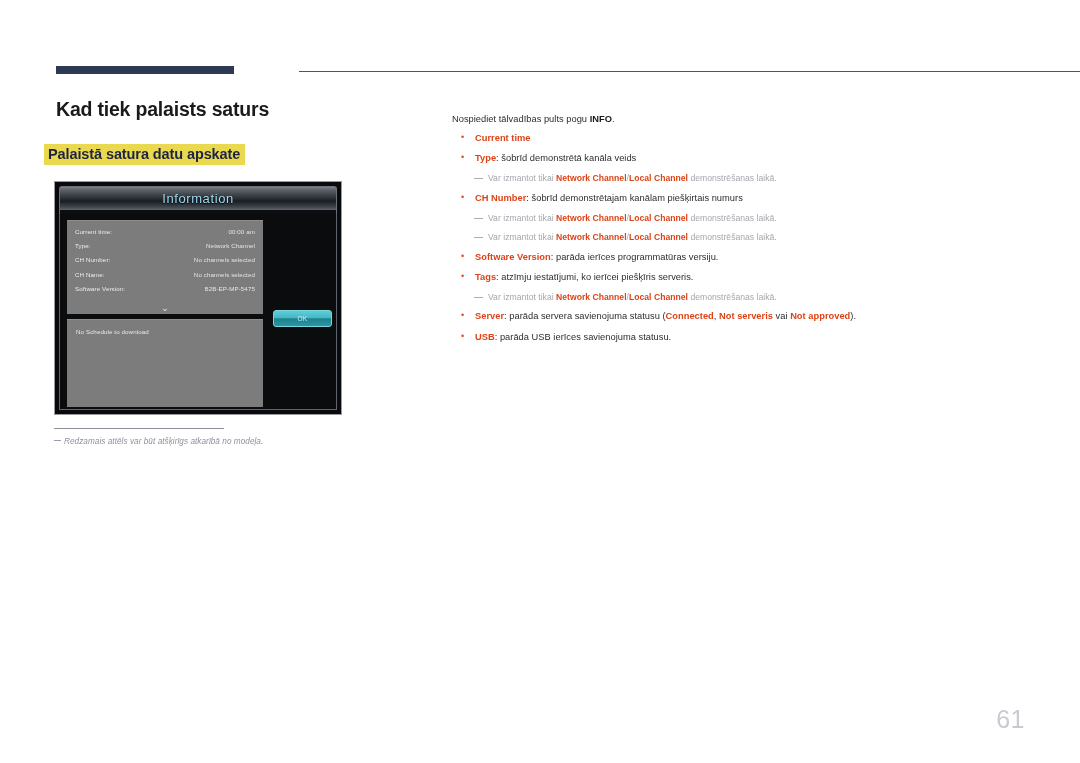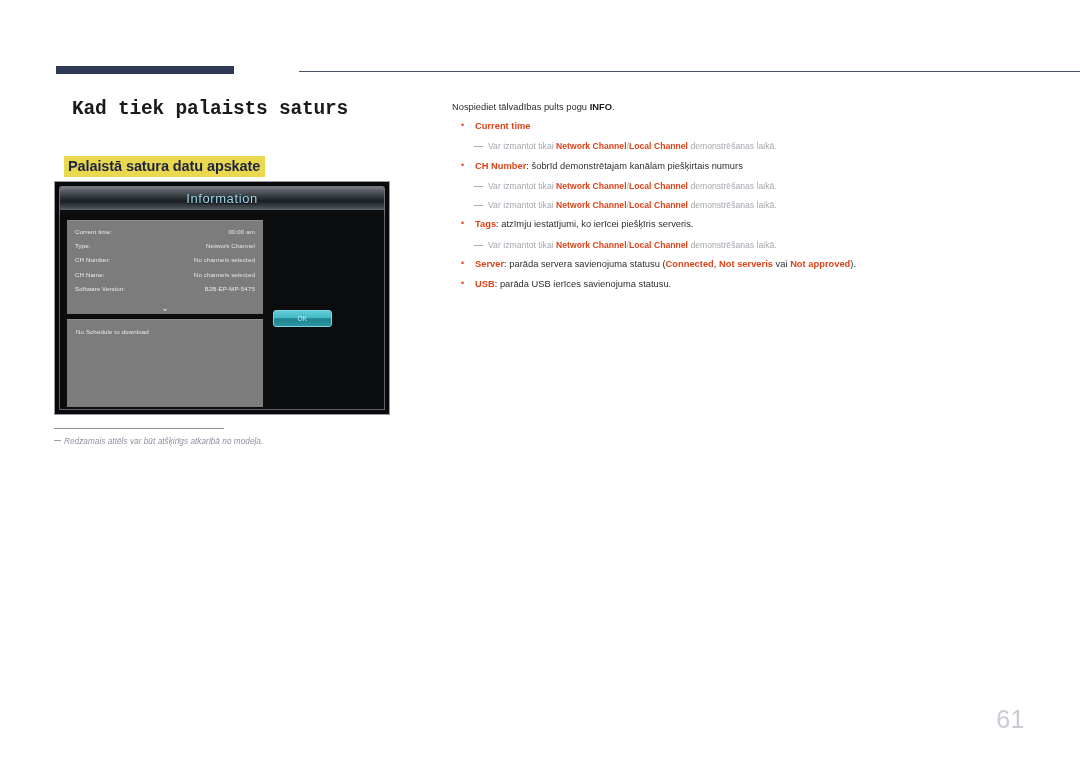--- a/index.html
+++ b/index.html
@@ -38,51 +38,49 @@
     left: 243px;
     top: 5px;
     width: 781px;
     height: 1px;
     background: #4b5368;
   }
 
   
   .page-title {
     position: absolute;
-    left: 72px;
+    left: 56px;
     top: 98px;
     font-size: 19.5px;
     font-weight: bold;
     letter-spacing: -0.2px;
     color: #1a1a1a;
     margin: 0;
-    font-family: Liberation Mono, monospace;
   }
   .sub-title-wrap {
     position: absolute;
-    left: 64px;
+    left: 44px;
     top: 144px;
-    margin-top: 12px;
   }
   .sub-title {
     display: inline-block;
     background: #ead94e;
     color: #1c2440;
     font-size: 14.5px;
     font-weight: bold;
     padding: 2px 5px 3px 4px;
     letter-spacing: -0.1px;
   }
 
   
   .tv-figure {
     position: absolute;
     left: 54px;
     top: 181px;
-    width: 336px;
+    width: 288px;
     height: 234px;
   }
   .tv-outer {
     position: absolute;
     inset: 0;
     background: #0a0a0c;
     border: 1px solid #9a9ba0;
     padding: 4px;
   }
   .tv-inner {
@@ -231,21 +229,21 @@
   
   .right-col {
     position: absolute;
     left: 452px;
     top: 98px;
     width: 574px;
   }
   .lead {
     font-size: 9.3px;
     color: #2d2d2d;
-    margin: 4px 0 9px 0;
+    margin: 16px 0 9px 0;
     letter-spacing: 0.02px;
   }
   .lead b { font-weight: bold; color: #1a1a1a; }
 
   ul.speclist {
     list-style: none;
     margin: 0;
     padding: 0;
   }
   ul.speclist > li {
@@ -367,30 +365,32 @@
 </div>
 
 <div class="right-col">
 
   <p class="lead"><span>Nospiediet tālvadības pults pogu </span><b>INFO</b><span>.</span></p>
 
   <ul class="speclist">
 
     <li><span class="acc">Current time</span><span></span></li>
 
+    <li><span class="acc">Type</span><span>: šobrīd demonstrētā kanāla veids</span></li>
 
     <div class="note"><span>Var izmantot tikai </span><span class="acc">Network Channel</span><span>/</span><span class="acc">Local Channel</span><span> demonstrēšanas laikā.</span></div>
 
     <li><span class="acc">CH Number</span><span>: šobrīd demonstrētajam kanālam piešķirtais numurs</span></li>
 
     <div class="note"><span>Var izmantot tikai </span><span class="acc">Network Channel</span><span>/</span><span class="acc">Local Channel</span><span> demonstrēšanas laikā.</span></div>
 
 
     <div class="note"><span>Var izmantot tikai </span><span class="acc">Network Channel</span><span>/</span><span class="acc">Local Channel</span><span> demonstrēšanas laikā.</span></div>
 
+    <li><span class="acc">Software Version</span><span>: parāda ierīces programmatūras versiju.</span></li>
 
 
     <li><span class="acc">Tags</span><span>: atzīmju iestatījumi, ko ierīcei piešķīris serveris.</span></li>
 
     <div class="note"><span>Var izmantot tikai </span><span class="acc">Network Channel</span><span>/</span><span class="acc">Local Channel</span><span> demonstrēšanas laikā.</span></div>
 
     <li><span class="acc">Server</span><span>: parāda servera savienojuma statusu (</span><span class="acc">Connected</span><span>, </span><span class="acc">Not serveris</span><span> vai </span><span class="acc">Not approved</span><span>).</span></li>
 
     <li><span class="acc">USB</span><span>: parāda USB ierīces savienojuma statusu.</span></li>
 

